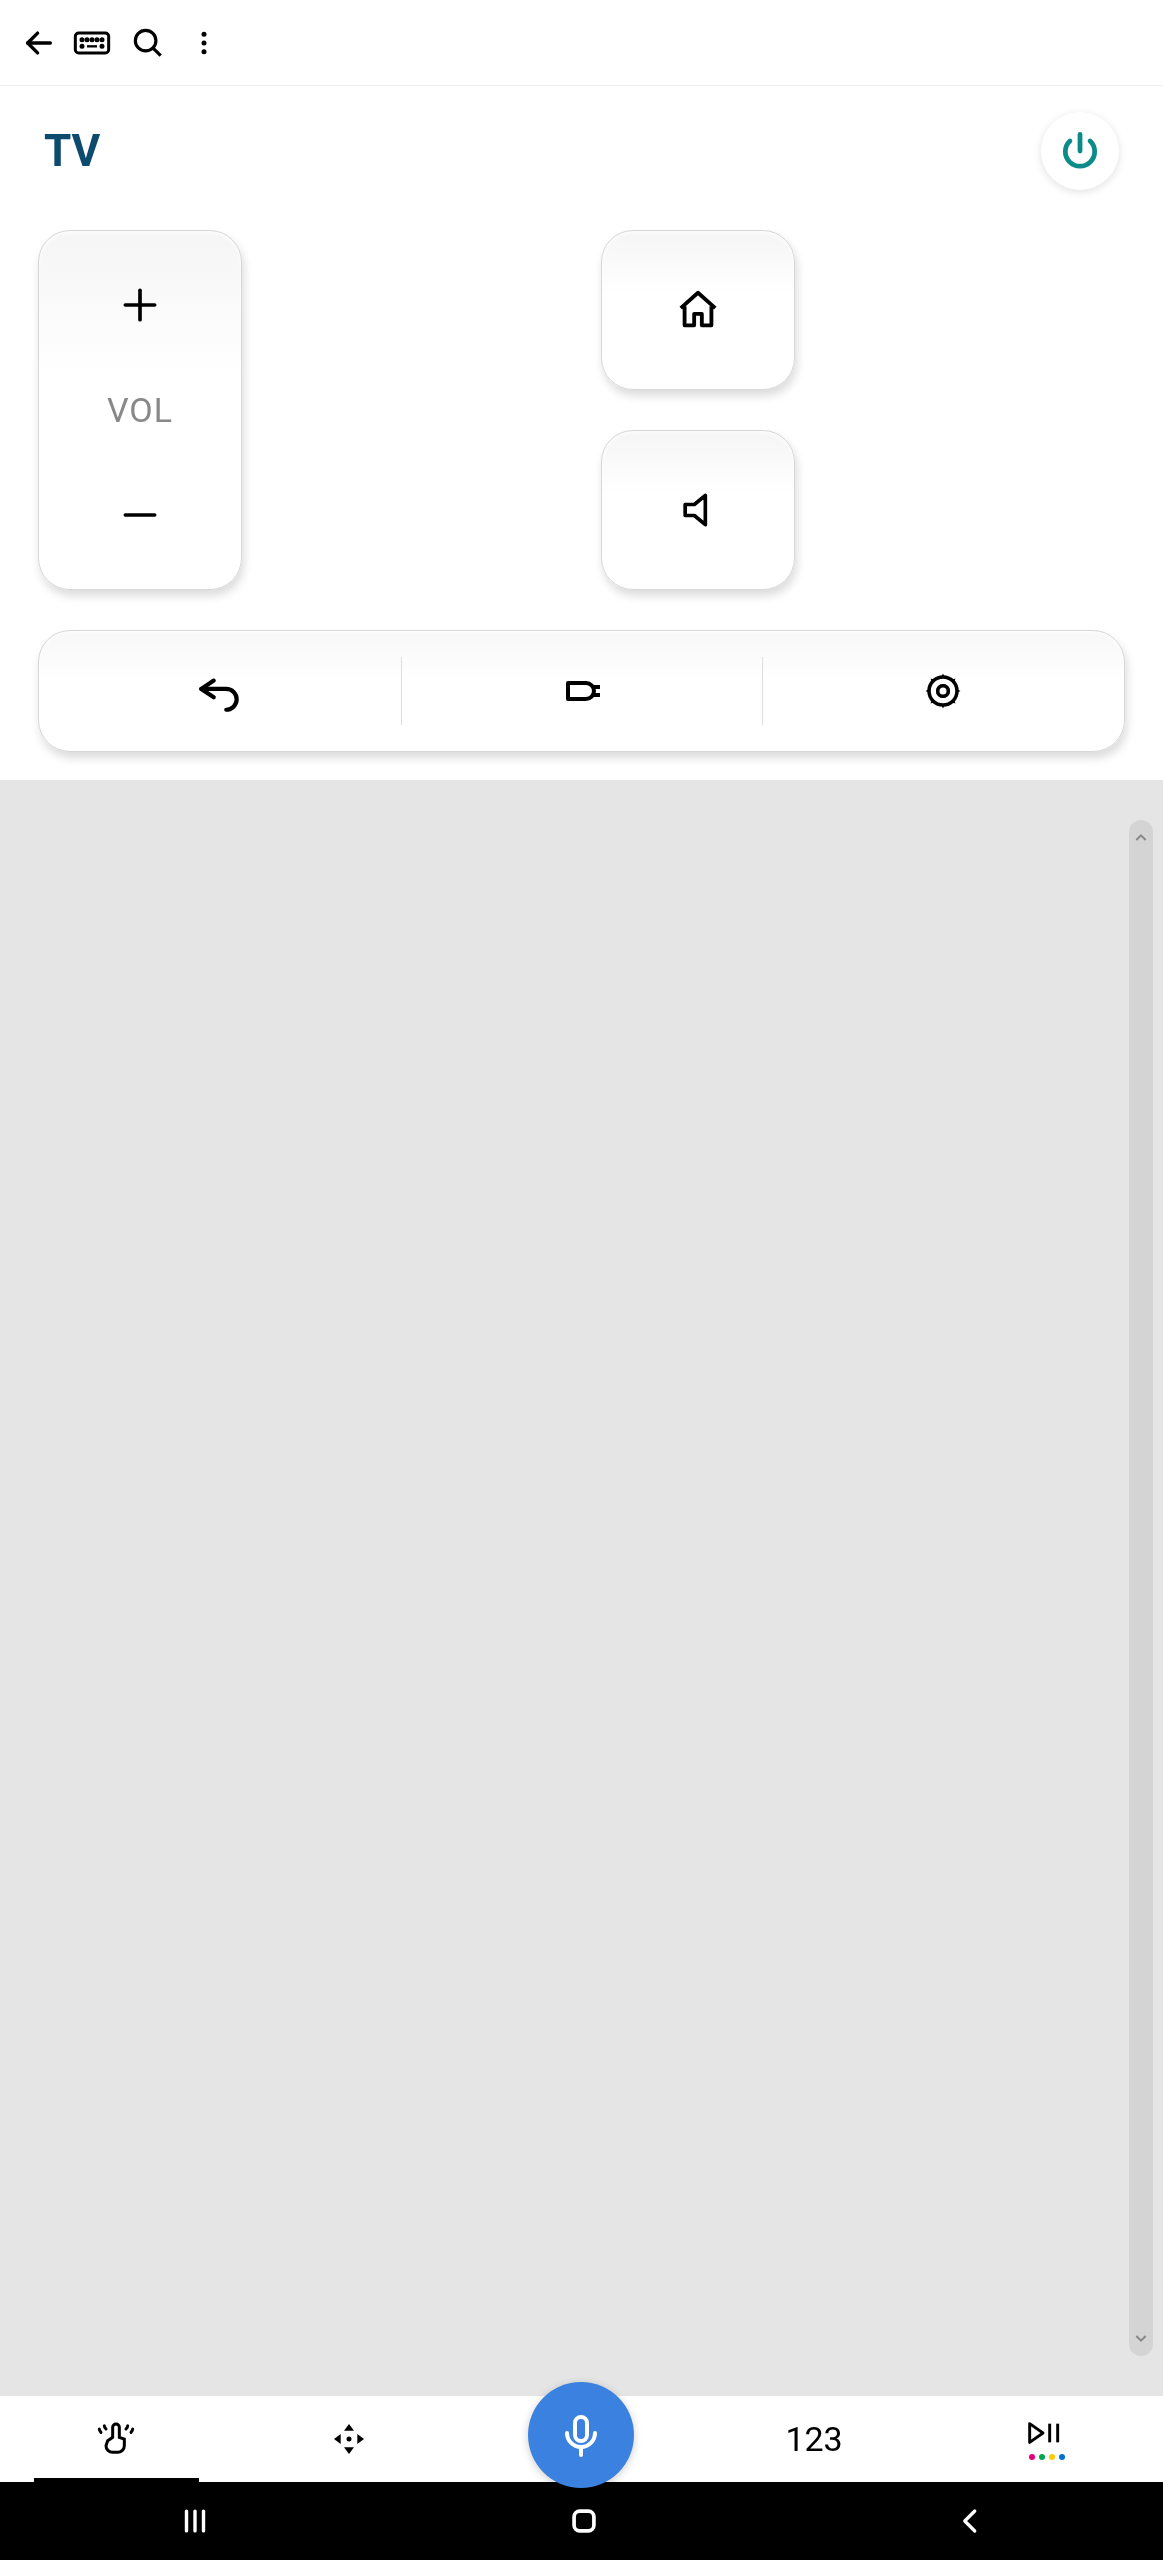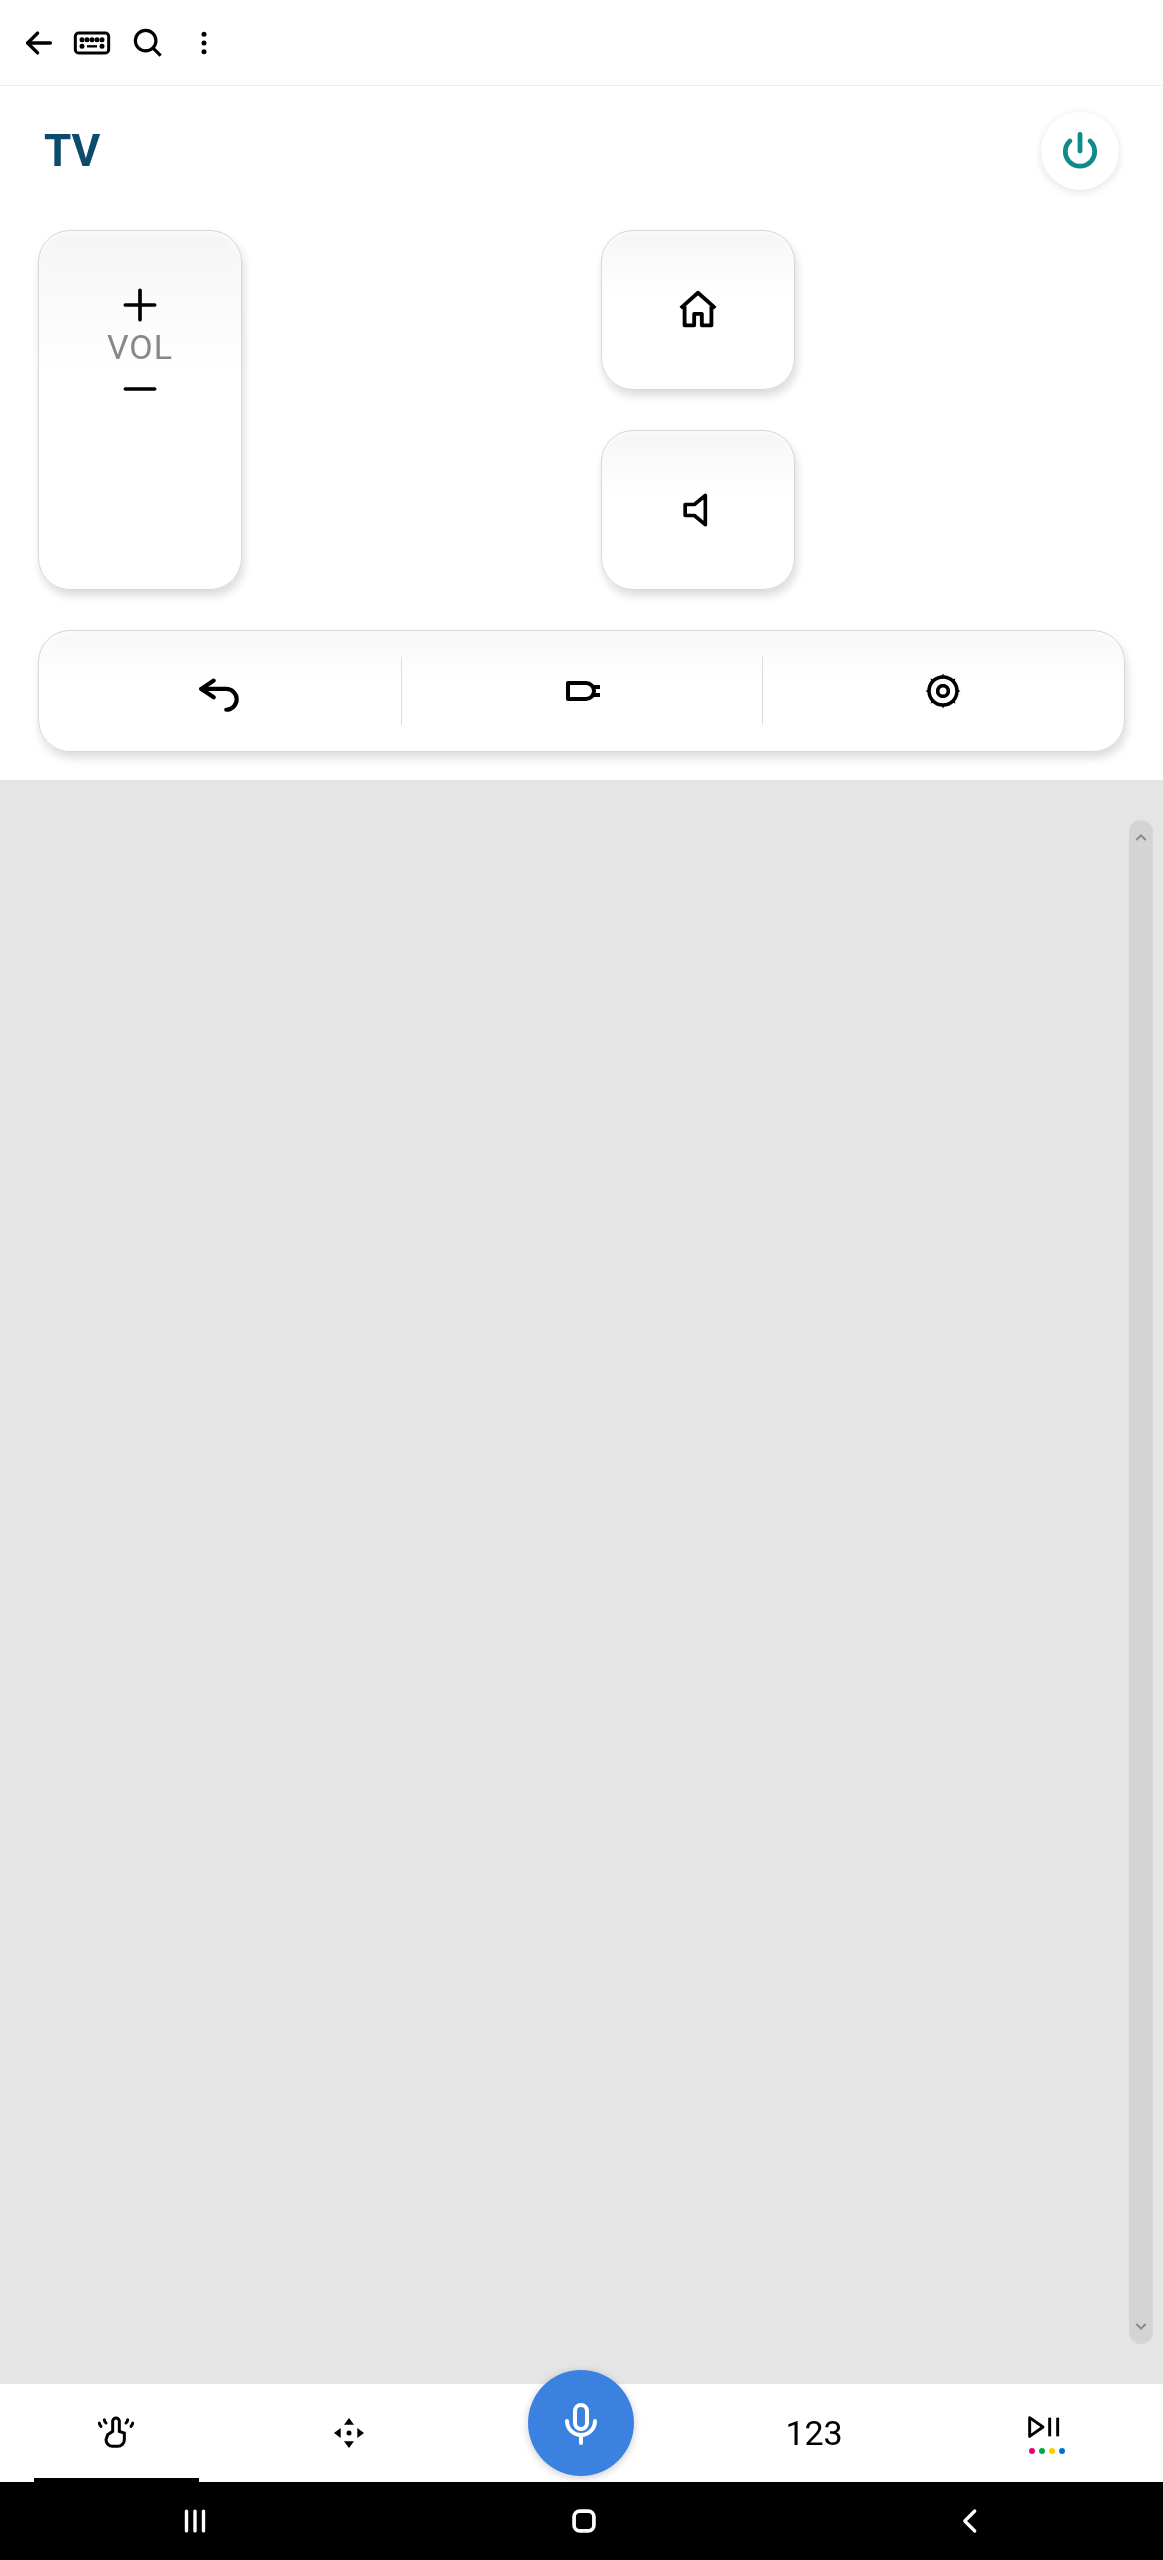--- a/index.html
+++ b/index.html
@@ -31,21 +31,21 @@
   .pad-area { padding: 30px 38px 28px; }
   .row1 { display:flex; gap: 28px; }
   .btn3d {
     border-radius: 32px;
     background: linear-gradient(to bottom, #f5f5f5 0%, #ffffff 40%);
     border: 1px solid #d7d7d7;
     box-shadow: 2px 6px 10px rgba(0,0,0,0.14), inset 0 2px 4px rgba(255,255,255,0.8);
   }
   .vol, .ch {
     width: 204px; height: 360px;
-    display:flex; flex-direction:column; align-items:center; 
+    display:flex; flex-direction:column; align-items:center; justify-content:space-between;
     padding: 52px 16px;
   }
   .rocker-label { font-size: 34px; color:#888; letter-spacing:1px; }
   .center-col { display:flex; flex-direction:column; gap: 40px; flex:1; align-items:center; }
   .square-btn {
     width: 194px; height: 160px;
     display:flex; align-items:center; justify-content:center;
   }
 
   .bar-btn {
@@ -66,21 +66,21 @@
     flex:1; background:#e5e5e5; position:relative;
   }
   .scroll-ind {
     position:absolute; right:10px; top:40px; bottom:40px; width:24px;
     background:#d4d4d4; border-radius:12px;
     display:flex; flex-direction:column; align-items:center; justify-content:space-between;
     padding:10px 0;
   }
 
   .bottom-bar {
-    height: 98px; background:#fff; display:flex; align-items:center;
+    height: 86px; background:#fff; display:flex; align-items:center;
     position:relative;
   }
   .bt-item { flex:1; display:flex; flex-direction:column; align-items:center; justify-content:center; height:100%; position:relative; }
   .mic-btn {
     width: 106px; height: 106px; border-radius:50%;
     background:#3b82e0;
     display:flex; align-items:center; justify-content:center;
     position:absolute; left:50%; transform:translateX(-50%); top:-14px;
     box-shadow: 0 2px 8px rgba(0,0,0,0.2);
   }

